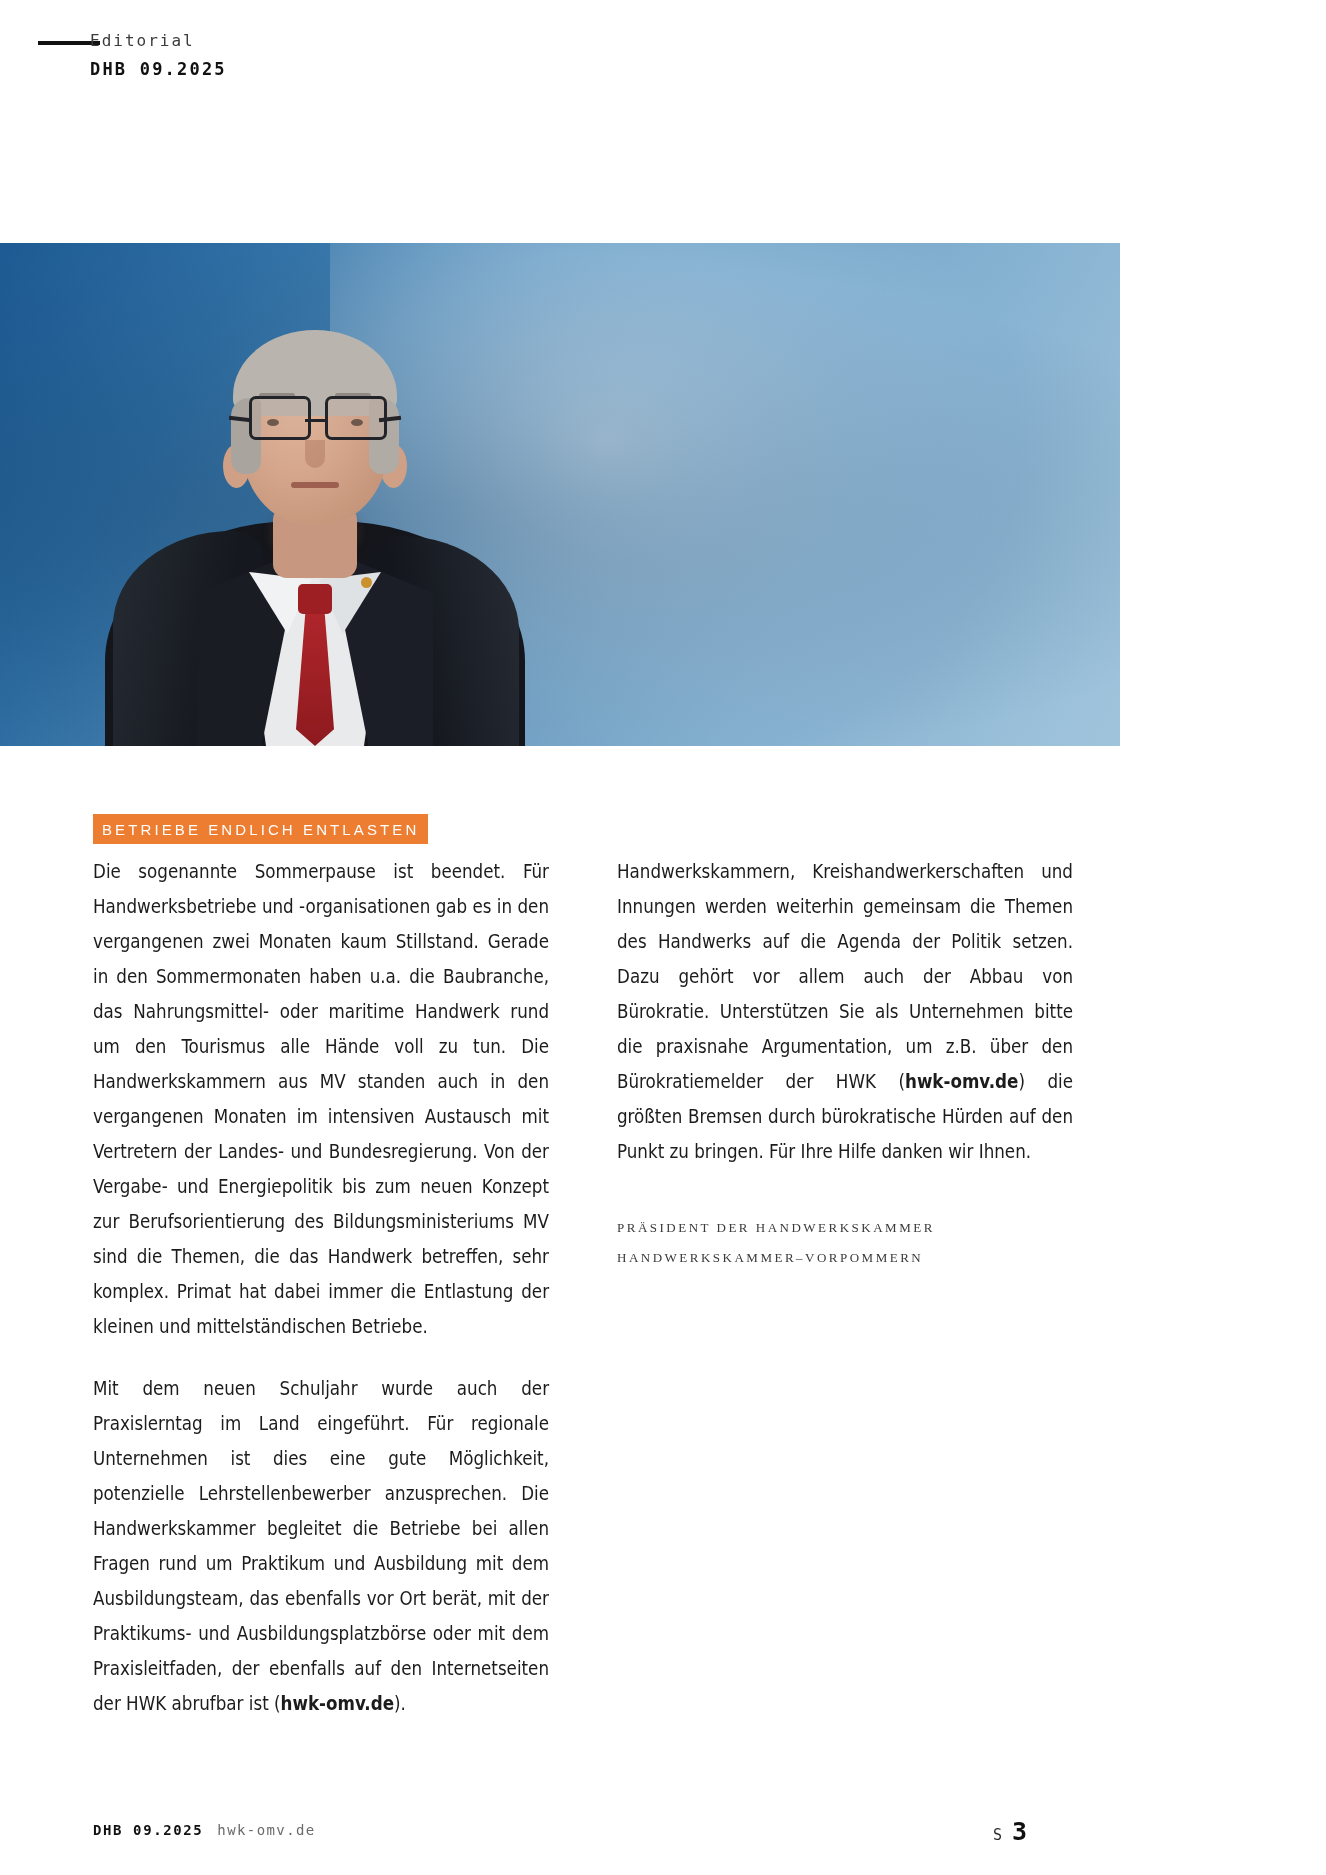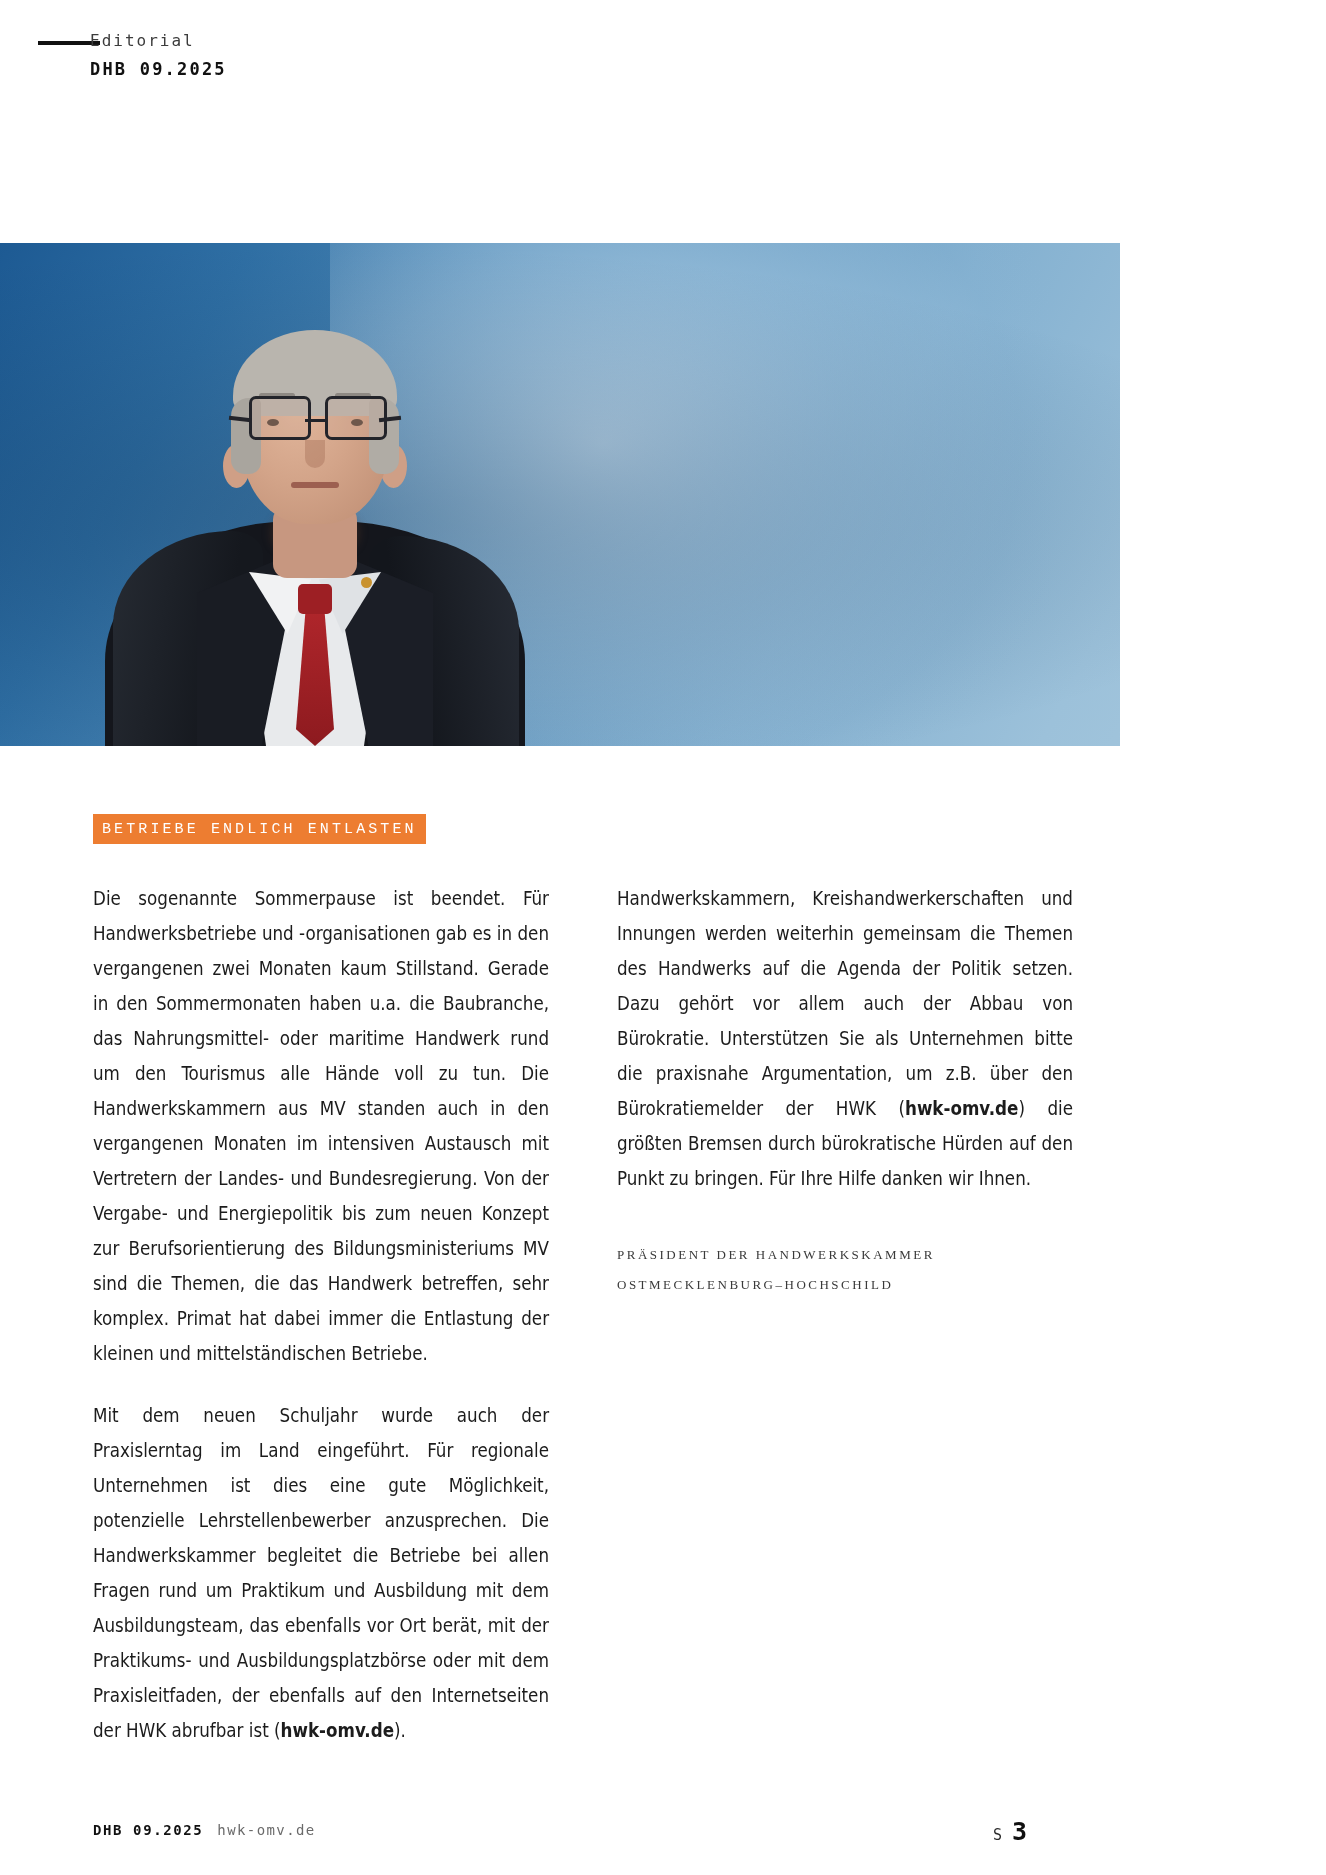--- a/index.html
+++ b/index.html
@@ -395,33 +395,33 @@
     position: absolute;
     left: 93px;
     top: 814px;
     height: 30px;
     padding: 0 9px;
     background: #ed7d31;
     display: flex;
     align-items: center;
   }
   #section-banner span {
-    font-family: Liberation Mono, monospace;
+    font-family: Liberation Sans, sans-serif;
     font-size: 15px;
     font-weight: normal;
     letter-spacing: 3.1px;
     color: #ffffff;
     white-space: nowrap;
   }
 
   
   #columns {
     position: absolute;
     left: 93px;
-    top: 881px;
+    top: 854px;
     width: 1000px;
     display: flex;
     gap: 68px;
   }
   .column { width: 456px; }
   .column p {
     margin: 0 0 27px 0;
     font-family: "DejaVu Sans Condensed", "Liberation Sans Narrow", "Liberation Sans", sans-serif;
     font-size: 18.6px;
     line-height: 35px;
@@ -565,21 +565,21 @@
     <div class="column">
       <p>Die sogenannte Sommerpause ist beendet. Für Handwerksbetriebe und -organisationen gab es in den vergangenen zwei Monaten kaum Stillstand. Gerade in den Sommermonaten haben u.a. die Baubranche, das Nahrungsmittel- oder maritime Handwerk rund um den Tourismus alle Hände voll zu tun. Die Handwerkskammern aus MV standen auch in den vergangenen Monaten im intensiven Austausch mit Vertretern der Landes- und Bundesregierung. Von der Vergabe- und Energiepolitik bis zum neuen Konzept zur Berufsorientierung des Bildungsministeriums MV sind die Themen, die das Handwerk betreffen, sehr komplex. Primat hat dabei immer die Entlastung der kleinen und mittelständischen Betriebe.</p>
       <p><span>Mit dem neuen Schuljahr wurde auch der Praxislerntag im Land eingeführt. Für regionale Unternehmen ist dies eine gute Möglichkeit, potenzielle Lehrstellenbewerber anzusprechen. Die Handwerkskammer begleitet die Betriebe bei allen Fragen rund um Praktikum und Ausbildung mit dem Ausbildungsteam, das ebenfalls vor Ort berät, mit der Praktikums- und Ausbildungsplatzbörse oder mit dem Praxisleitfaden, der ebenfalls auf den Internetseiten der HWK abrufbar ist (</span><b>hwk-omv.de</b><span>).</span></p>
     </div>
 
     <div class="column">
       <p><span>Handwerkskammern, Kreishandwerkerschaften und Innungen werden weiterhin gemeinsam die Themen des Handwerks auf die Agenda der Politik setzen. Dazu gehört vor allem auch der Abbau von Bürokratie. Unterstützen Sie als Unternehmen bitte die praxisnahe Argumentation, um z.B. über den Bürokratiemelder der HWK (</span><b>hwk-omv.de</b><span>) die größten Bremsen durch bürokratische Hürden auf den Punkt zu bringen. Für Ihre Hilfe danken wir Ihnen.</span></p>
 
       <div id="signature">
         <div class="sig-role">PRÄSIDENT DER HANDWERKSKAMMER</div>
-        <div class="sig-role">OSTMECKLENBURG–HOCHSCHILD</div>
+        <div class="sig-role">HANDWERKSKAMMER–VORPOMMERN</div>
       </div>
     </div>
 
   </div>
 
   <div id="footer">
     <div id="footer-left">
       <span class="foot-issue">DHB 09.2025</span>
       <span class="foot-url">hwk-omv.de</span>
     </div>

